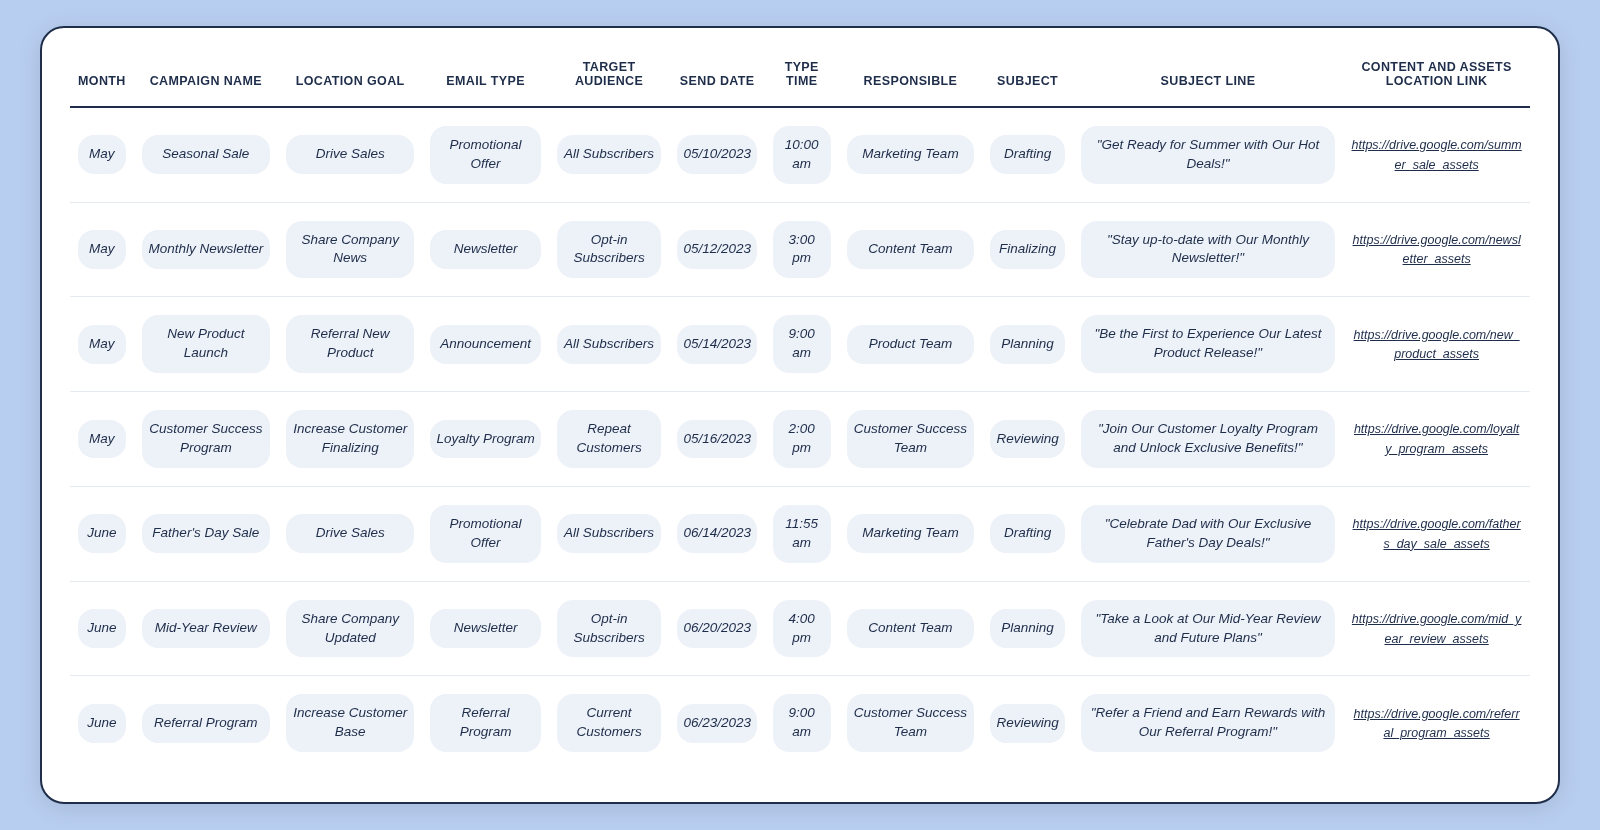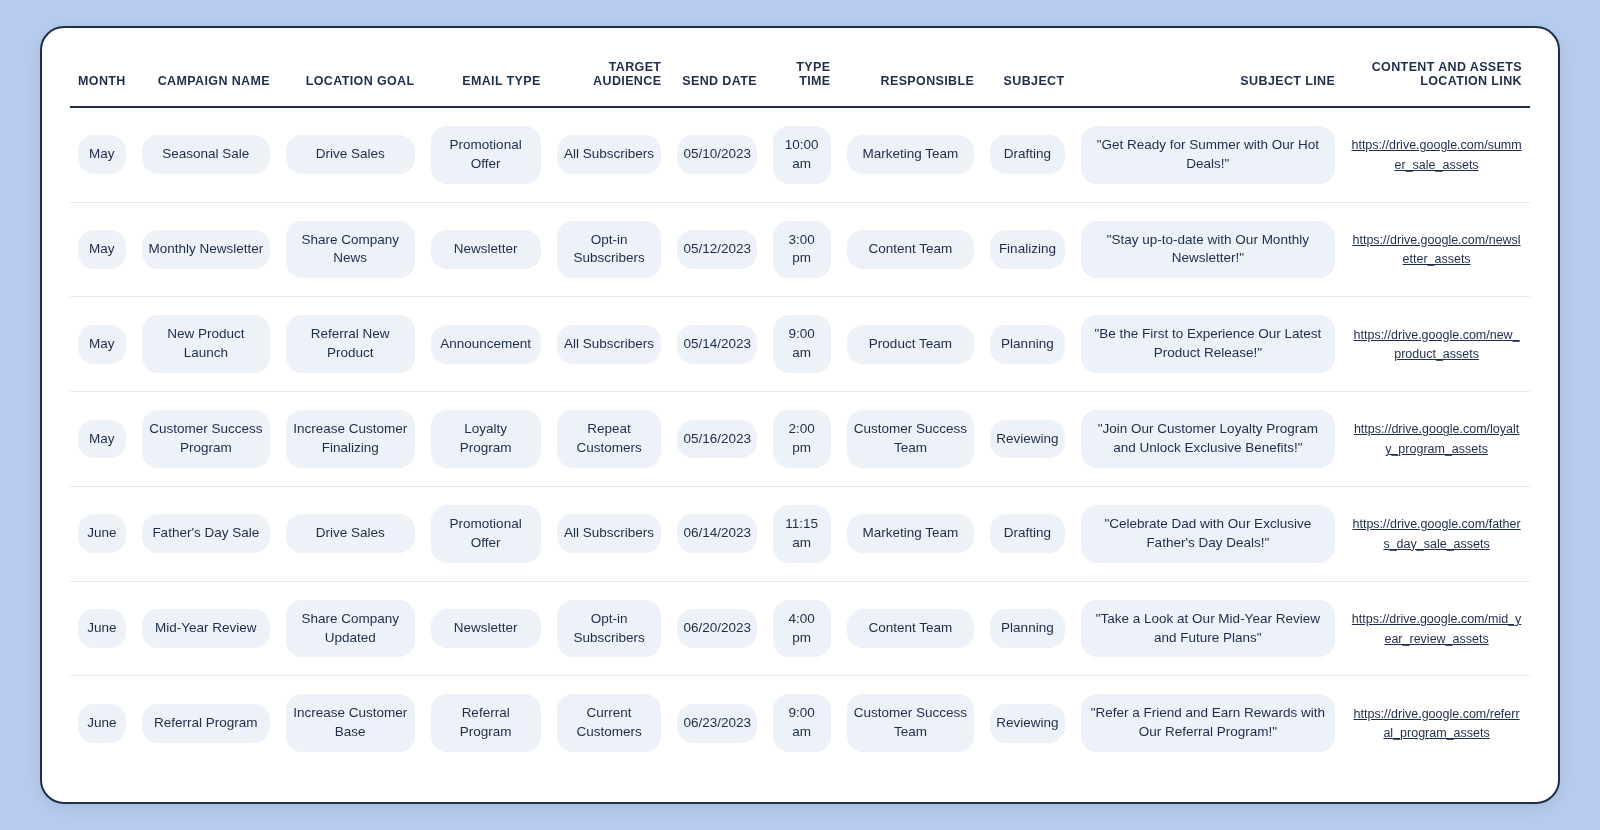--- a/index.html
+++ b/index.html
@@ -31,28 +31,29 @@
     }
 
     thead tr {
       border-bottom: 2px solid #1e2d4a;
     }
 
     thead th {
       color: #1e2d4a;
       font-weight: 800;
       font-size: 12.5px;
-      text-align: right;
+      text-align: center;
       padding: 0 8px 18px 8px;
       letter-spacing: 0.03em;
       vertical-align: bottom;
     }
 
     tbody tr {
       border-bottom: 1px solid #e5e9f0;
+      font-style: italic;
     }
 
     tbody tr:last-child {
       border-bottom: none;
     }
 
     tbody td {
       text-align: center;
       padding: 18px 8px;
       color: #1e2d4a;
@@ -151,21 +152,21 @@
           <td><div class="pill">"Join Our Customer Loyalty Program and Unlock Exclusive Benefits!"</div></td>
           <td><a href="#" class="link-cell">https://drive.google.com/loyalty_program_assets</a></td>
         </tr>
         <tr>
           <td><div class="pill">June</div></td>
           <td><div class="pill">Father's Day Sale</div></td>
           <td><div class="pill">Drive Sales</div></td>
           <td><div class="pill">Promotional Offer</div></td>
           <td><div class="pill">All Subscribers</div></td>
           <td><div class="pill">06/14/2023</div></td>
-          <td><div class="pill">11:15 am</div></td>
+          <td><div class="pill">11:55 am</div></td>
           <td><div class="pill">Marketing Team</div></td>
           <td><div class="pill">Drafting</div></td>
           <td><div class="pill">"Celebrate Dad with Our Exclusive Father's Day Deals!"</div></td>
           <td><a href="#" class="link-cell">https://drive.google.com/fathers_day_sale_assets</a></td>
         </tr>
         <tr>
           <td><div class="pill">June</div></td>
           <td><div class="pill">Mid-Year Review</div></td>
           <td><div class="pill">Share Company Updated</div></td>
           <td><div class="pill">Newsletter</div></td>

